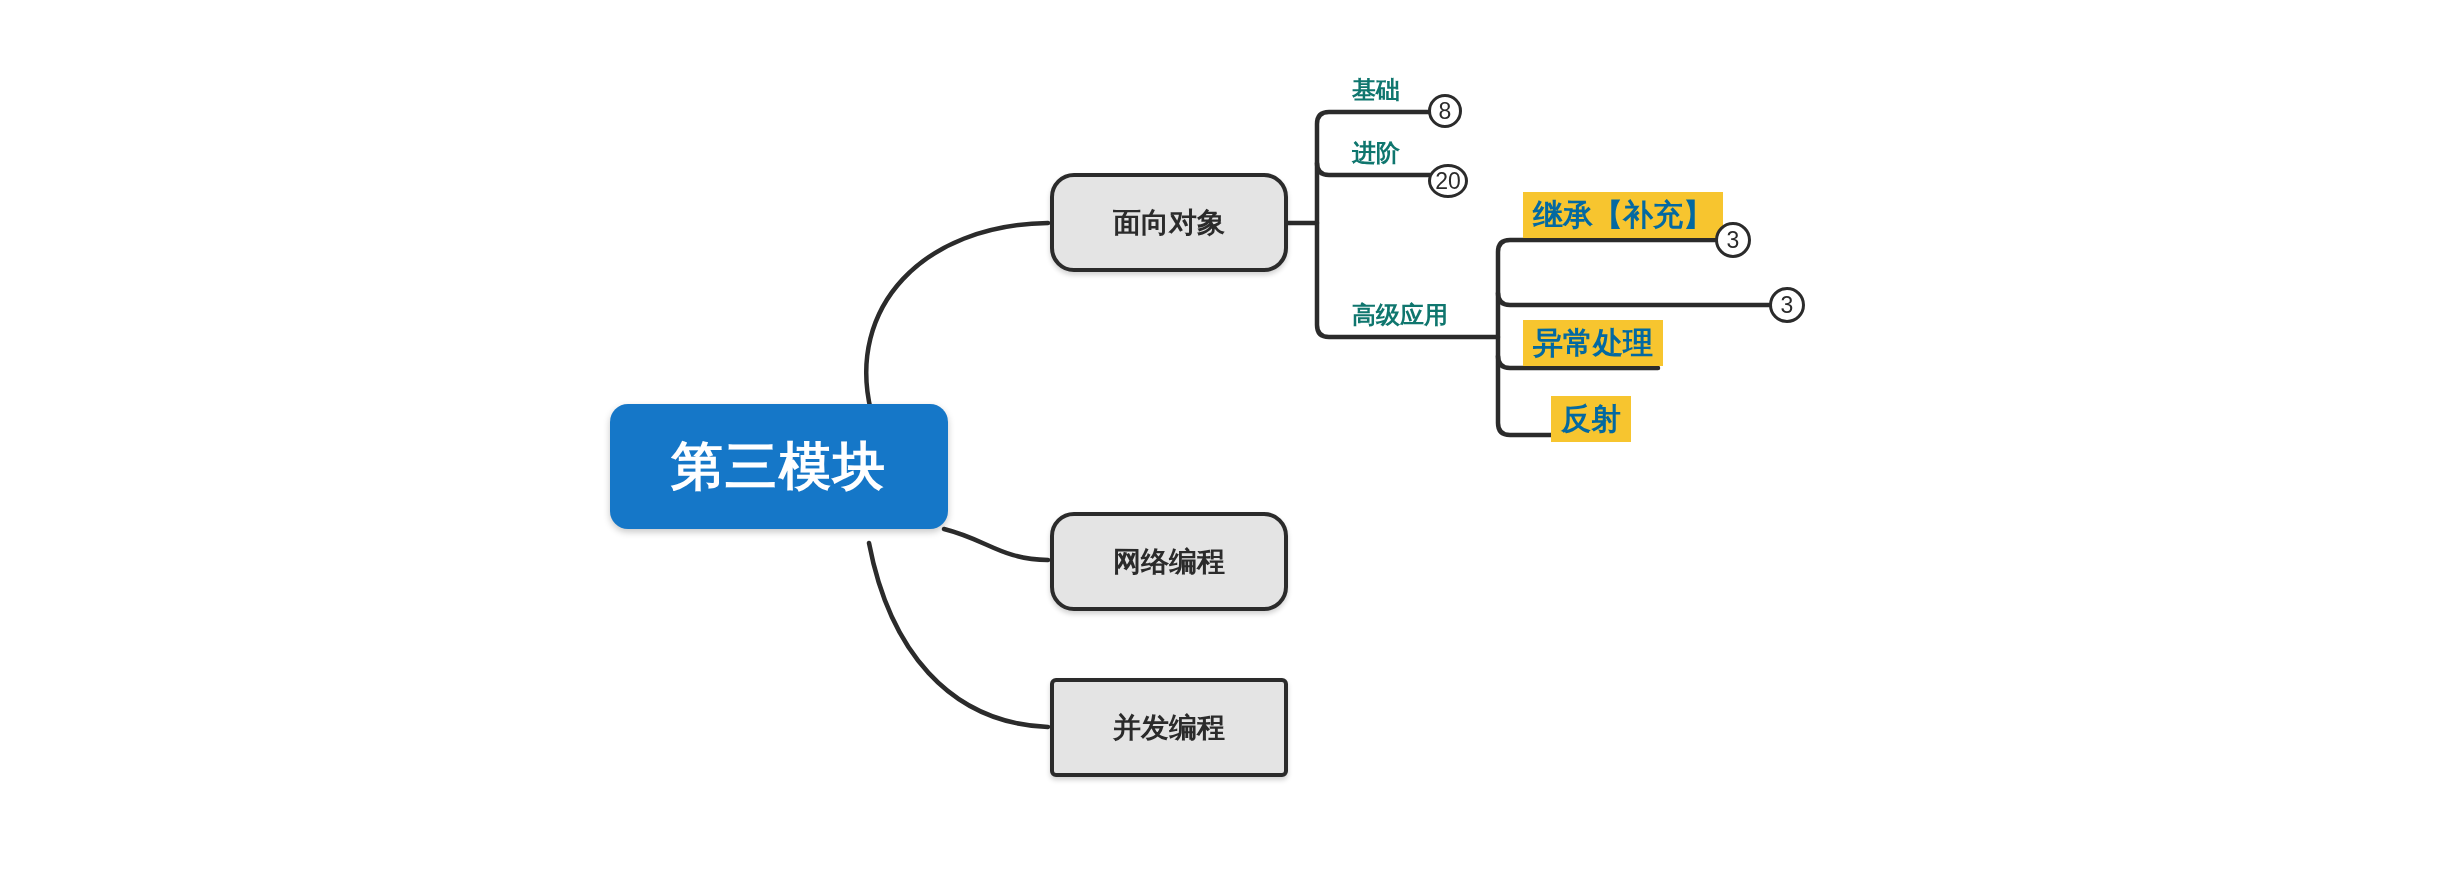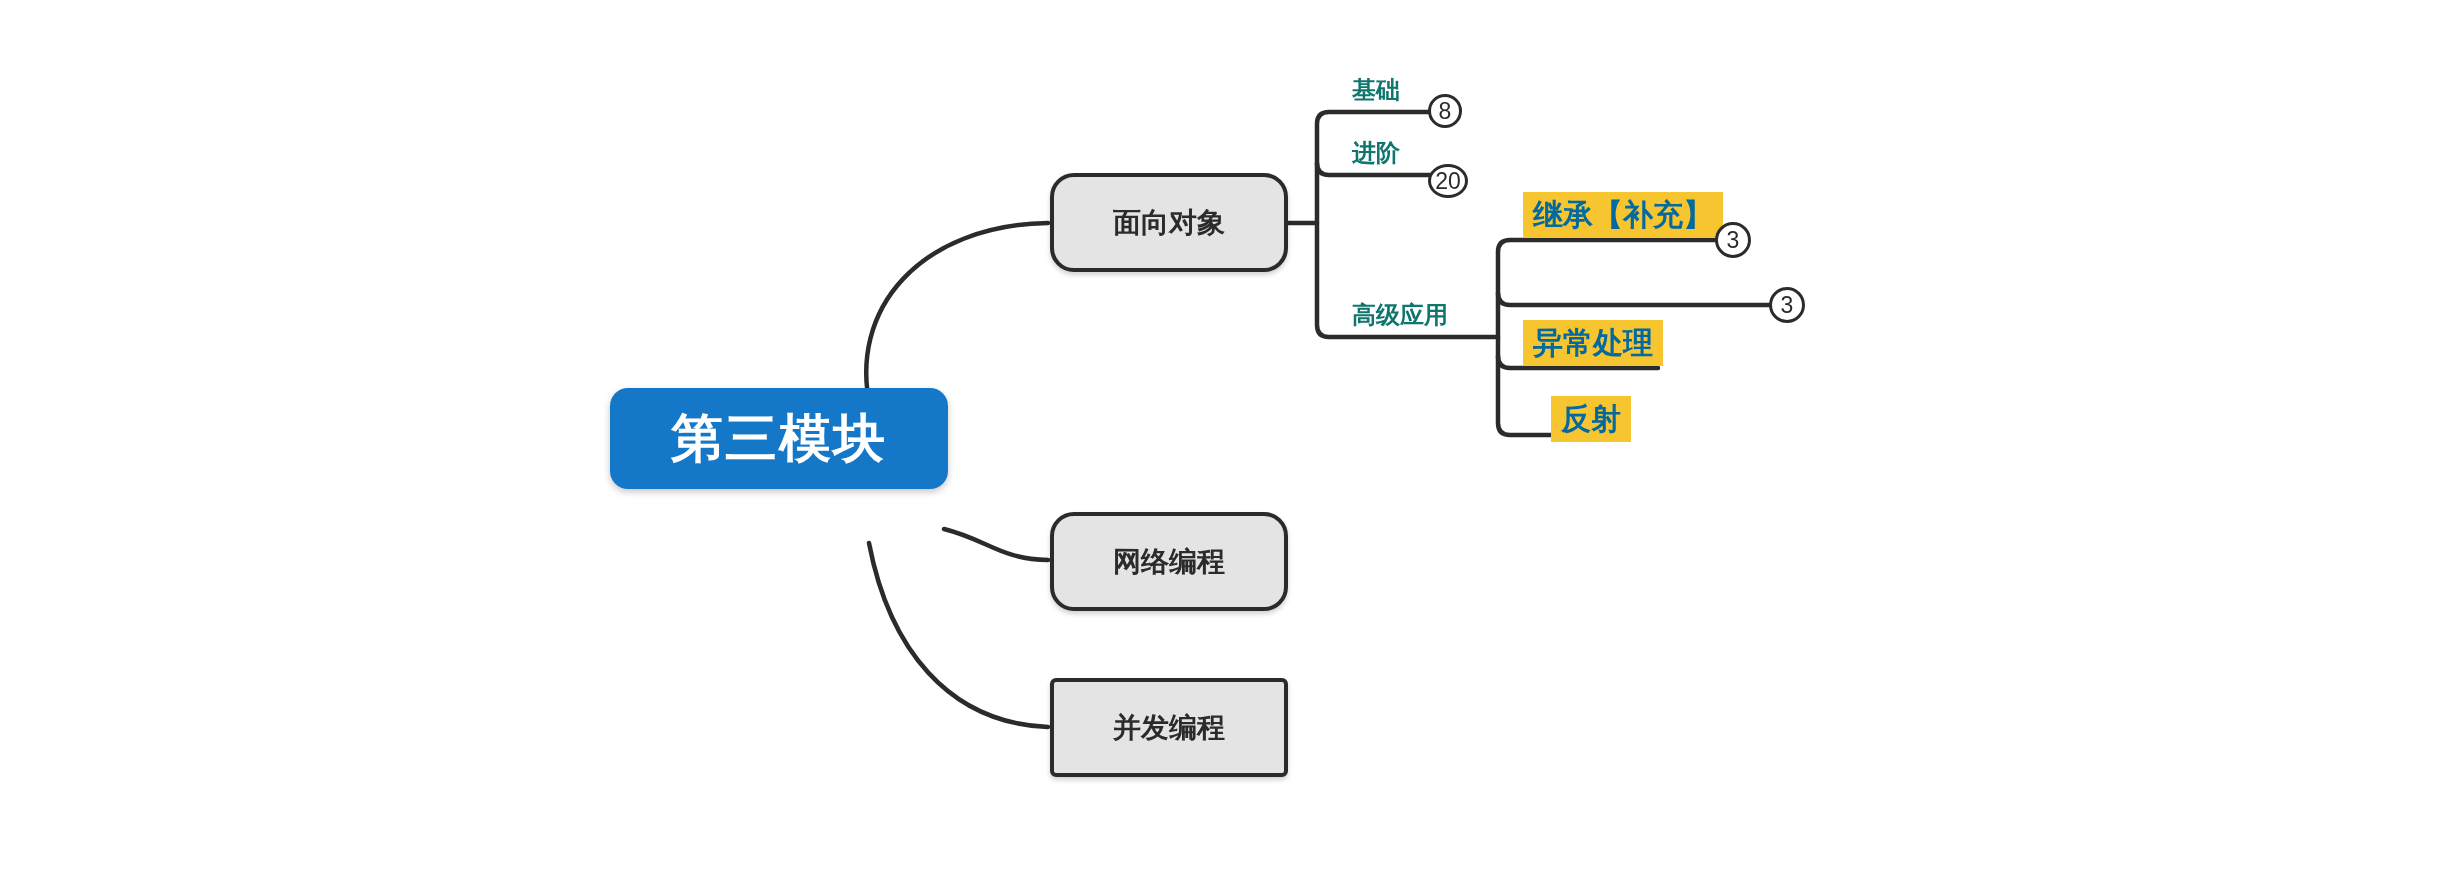--- a/index.html
+++ b/index.html
@@ -30,22 +30,22 @@
   }
   .topic {
     position: absolute;
     box-sizing: border-box;
     display: flex;
     align-items: center;
     justify-content: center;
     white-space: nowrap;
   }
   .topic.root {
-    left: 610px; top: 388px;
-    width: 338px; height: 101px;
+    left: 610px; top: 404px;
+    width: 338px; height: 125px;
     background: #1577c8;
     color: #ffffff;
     border-radius: 18px;
     font-size: 52px;
     font-weight: 700;
     letter-spacing: 2px;
     box-shadow: 0 3px 7px rgba(0,0,0,0.22);
   }
   .topic.main {
     left: 1050px;

